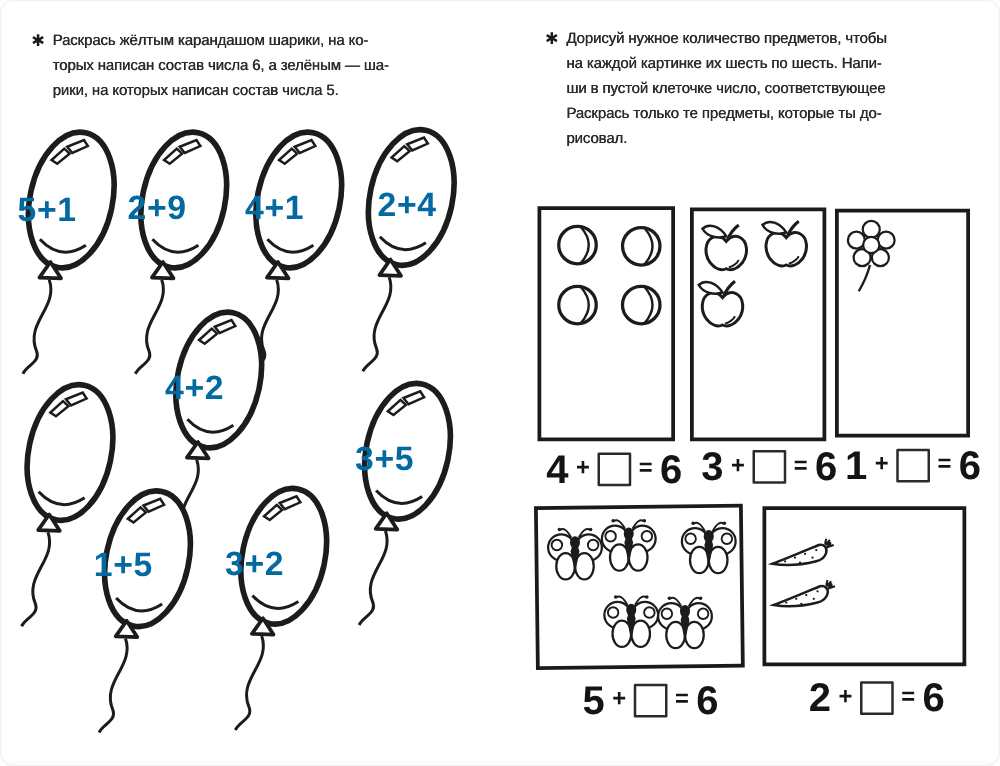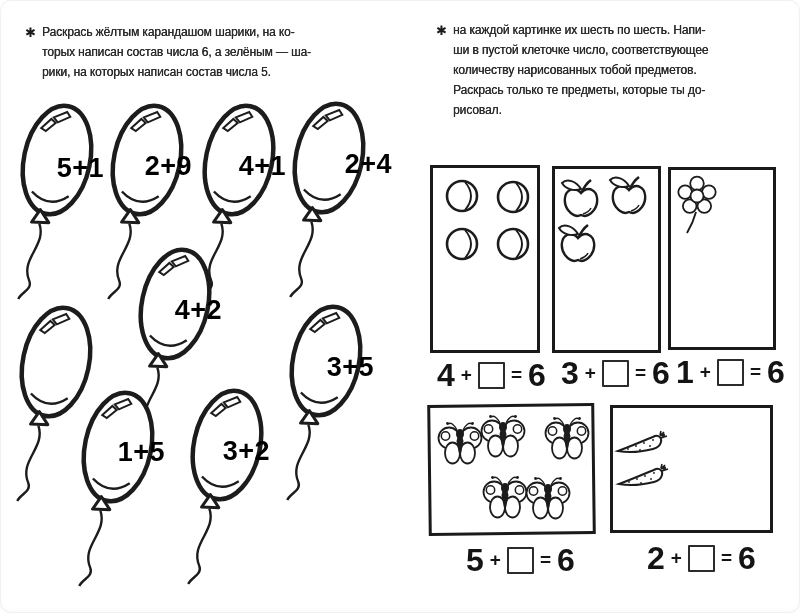--- a/index.html
+++ b/index.html
@@ -12,22 +12,22 @@
     color:#2a2a2a;
   }
   .bullet {
     position:absolute; font-size:13px; color:#1b1b1b; line-height:14px;
   }
   .instr { position:absolute; font-size:12px; line-height:20px; color:#2b2b2b;
            text-shadow:0.3px 0 0 currentColor; letter-spacing:-0.1px; }
   .instr .line { white-space:nowrap; }
   .art { position:absolute; left:0; top:0; pointer-events:none; }
   .balloon-label {
-    position:absolute; width:90px; text-align:right;
-    font-size:27px; font-weight:bold; color:#000000; line-height:32px;
+    position:absolute; width:90px; text-align:left;
+    font-size:27px; font-weight:bold; color:#0369a1; line-height:32px;
     letter-spacing:0.5px;
   }
   .frame {
     position:absolute; border:3px solid #1a1a1a; background:transparent;
   }
   .eq {
     position:absolute; display:flex; align-items:center; gap:5px; height:36px;
     color:#141414;
   }
   .eq .num { font-size:32px; font-weight:bold; line-height:36px; }
@@ -43,23 +43,23 @@
 
   <span class="bullet" style="left:25px; top:26px;">✱</span>
   <div class="instr" style="left:42px; top:22px; width:330px;">
     <div class="line">Раскрась жёлтым карандашом шарики, на ко-</div>
     <div class="line">торых написан состав числа 6, а зелёным — ша-</div>
     <div class="line">рики, на которых написан состав числа 5.</div>
   </div>
 
   <span class="bullet" style="left:436px; top:24px;">✱</span>
   <div class="instr" style="left:453px; top:20px; width:330px;">
+    <div class="line">Дорисуй нужное количество предметов, чтобы</div>
     <div class="line">на каждой картинке их шесть по шесть. Напи-</div>
     <div class="line">ши в пустой клеточке число, соответствующее</div>
-    <div class="line">количеству нарисованных тобой предметов.</div>
     <div class="line">Раскрась только те предметы, которые ты до-</div>
     <div class="line">рисовал.</div>
   </div>
 
   <div class="frame" style="left:430px; top:165px; width:110px; height:188px;"></div>
   <div class="frame" style="left:552px; top:166px; width:109px; height:187px;"></div>
   <div class="frame" style="left:668px; top:167px; width:108px; height:183px;"></div>
   <div class="frame" style="left:428px; top:404px; width:167px; height:131px; transform:rotate(-0.7deg);"></div>
   <div class="frame" style="left:610px; top:405px; width:163px; height:128px;"></div>
 

